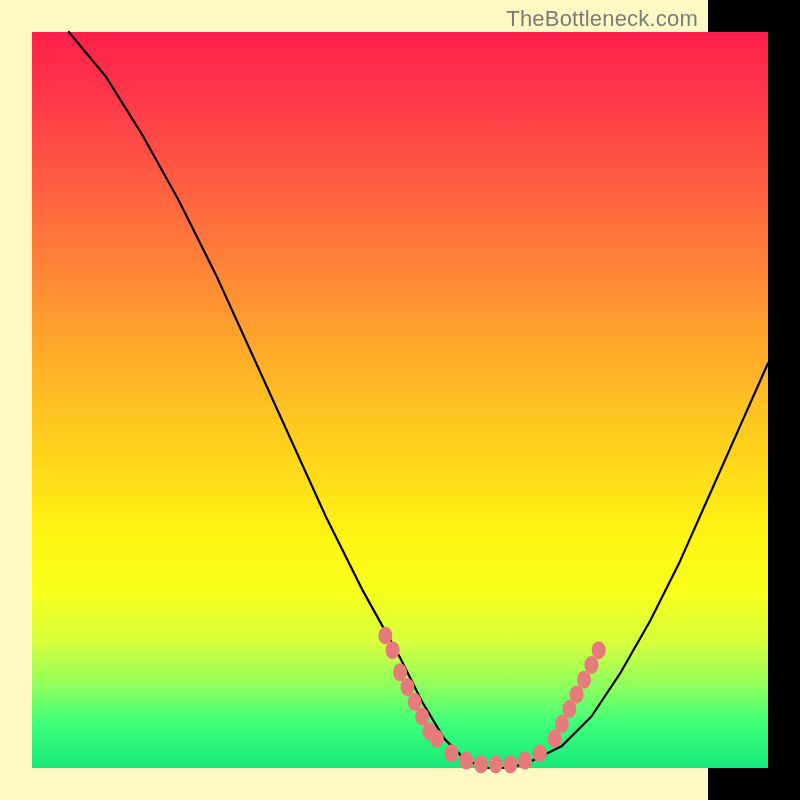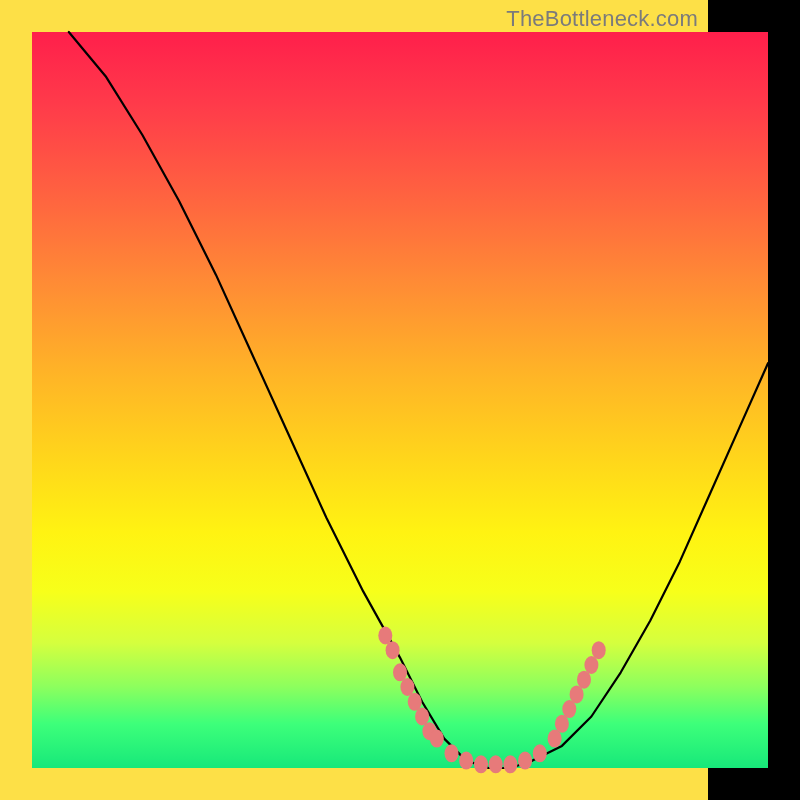--- a/index.html
+++ b/index.html
@@ -8,21 +8,21 @@
     width: 800px;
     height: 800px;
     overflow: hidden;
     background: #000;
     font-family: Arial, Helvetica, sans-serif;
   }
   .frame {
     position: relative;
     width: 708px;
     height: 800px;
-    background: #fde047;
+    background: #fef9c3;
   }
   .plot-area {
     position: absolute;
     left: 32px;
     top: 32px;
     width: 736px;
     height: 736px;
     background: linear-gradient(to bottom,
       #ff1f4b 0%,
       #ff3b4a 10%,

